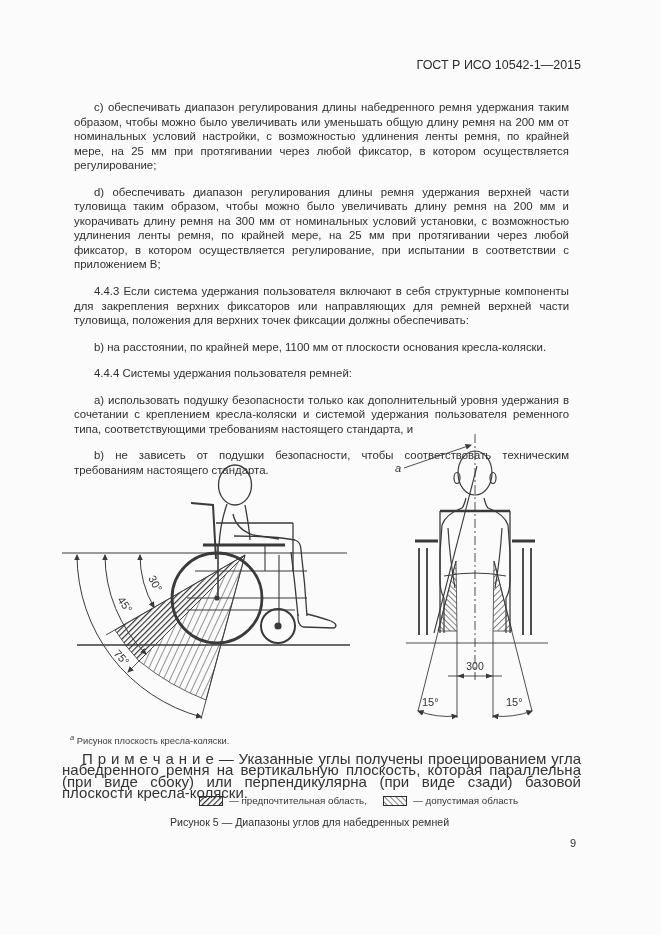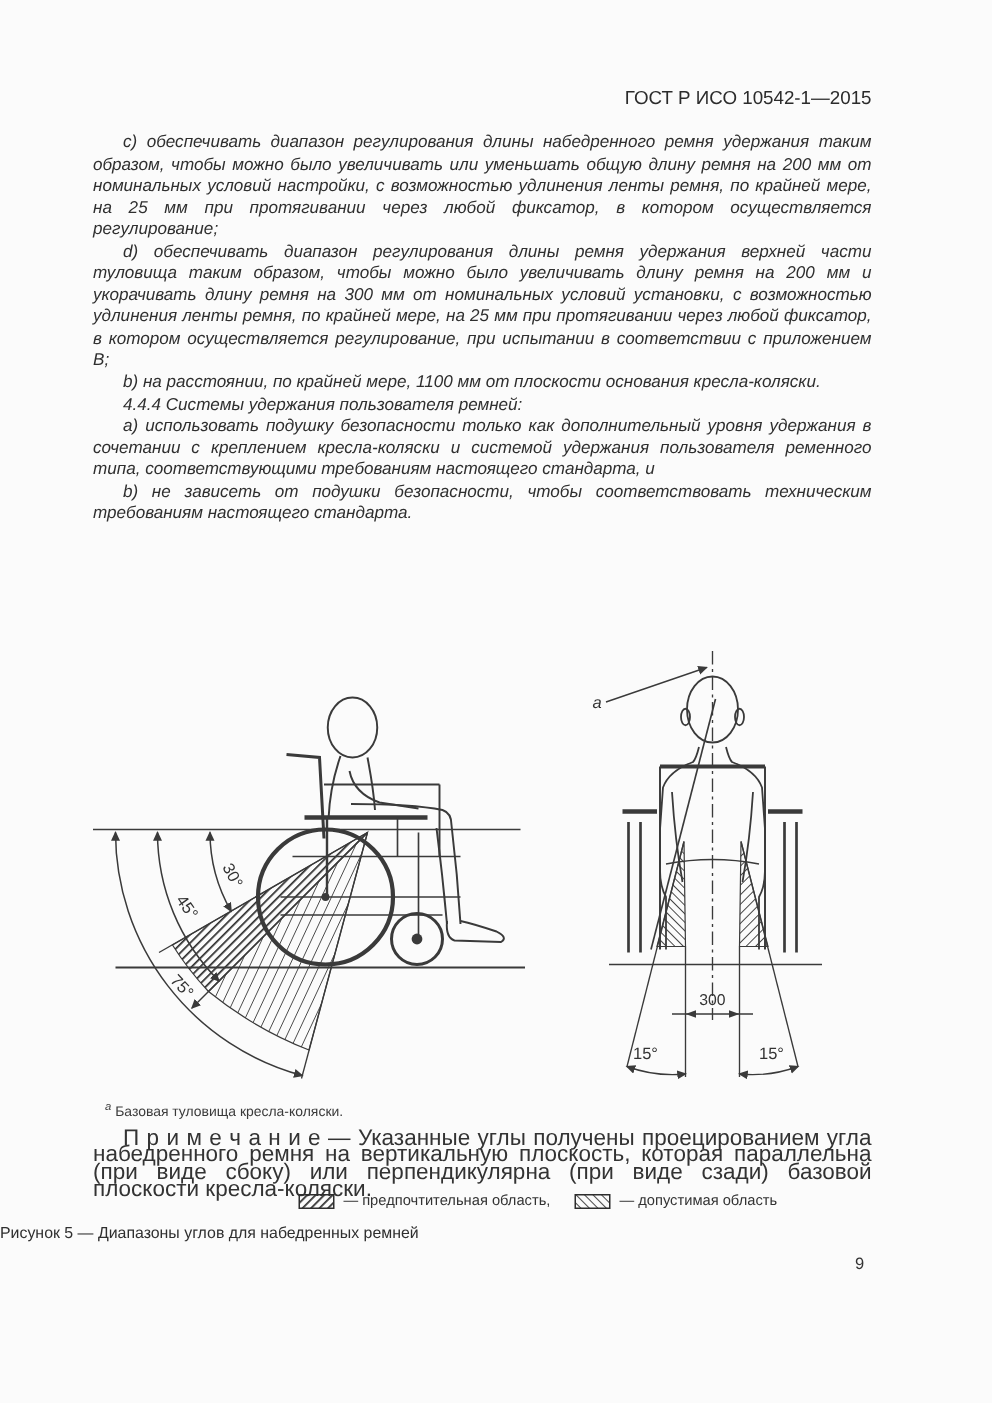--- a/index.html
+++ b/index.html
@@ -10,21 +10,21 @@
     overflow:hidden;
   }
   .page-header{
     position:absolute;top:58px;left:62px;right:80px;
     text-align:right;font-weight:normal;font-size:12.5px;color:#2b2b2b;
   }
   .body-text{
     position:absolute;top:88px;left:62px;width:519px;
     font-size:11.4px;line-height:14.55px;text-align:justify;color:#2f2f2f;
   }
-  .body-text p{margin:0;text-indent:20px;font-style:italic;}
+  .body-text p{margin:12px;text-indent:20px;}
   .figure{position:absolute;top:428px;left:0;width:661px;height:300px;}
   .svg-side{position:absolute;left:55px;top:0;}
   .svg-rear{position:absolute;left:388px;top:0;}
   svg{overflow:visible;}
   .footnote{
     position:absolute;top:733px;left:70px;width:480px;
     font-size:9.3px;color:#3a3a3a;
   }
   .footnote sup{font-style:italic;font-size:7.5px;}
   .note{
@@ -33,36 +33,37 @@
     text-indent:20px;color:#333;
   }
   .legend{
     position:absolute;top:795px;left:0;width:661px;
     display:flex;justify-content:center;align-items:center;gap:6px;
     font-size:9.8px;color:#333;padding-left:28px;
   }
   .legend .swatch{display:inline-block;line-height:0;}
   .caption{
     position:absolute;top:816px;left:0;width:619px;
-    font-size:10.6px;color:#2f2f2f;
+    text-align:center;font-size:10.6px;color:#2f2f2f;
   }
   .page-number{
     position:absolute;top:837px;left:570px;font-size:11px;color:#333;
   }
   .diagram-text{font-family:"Liberation Sans",sans-serif;font-size:11px;fill:#333;}
   .dim-text{font-family:"Liberation Sans",sans-serif;font-size:10.5px;fill:#333;}
 </style>
 </head>
 <body>
 
 <div class="page-header">ГОСТ Р ИСО 10542-1—2015</div>
 
 <div class="body-text">
   <p>c) обеспечивать диапазон регулирования длины набедренного ремня удержания таким образом, чтобы можно было увеличивать или уменьшать общую длину ремня на 200 мм от номинальных условий настройки, с возможностью удлинения ленты ремня, по крайней мере, на 25 мм при протягивании через любой фиксатор, в котором осуществляется регулирование;</p>
   <p>d) обеспечивать диапазон регулирования длины ремня удержания верхней части туловища таким образом, чтобы можно было увеличивать длину ремня на 200 мм и укорачивать длину ремня на 300 мм от номинальных условий установки, с возможностью удлинения ленты ремня, по крайней мере, на 25 мм при протягивании через любой фиксатор, в котором осуществляется регулирование, при испытании в соответствии с приложением B;</p>
+  <p>4.4.3 Если система удержания пользователя включают в себя структурные компоненты для закрепления верхних фиксаторов или направляющих для ремней верхней части туловища, положения для верхних точек фиксации должны обеспечивать:</p>
   <p>b) на расстоянии, по крайней мере, 1100 мм от плоскости основания кресла-коляски.</p>
   <p>4.4.4 Системы удержания пользователя ремней:</p>
   <p>a) использовать подушку безопасности только как дополнительный уровня удержания в сочетании с креплением кресла-коляски и системой удержания пользователя ременного типа, соответствующими требованиям настоящего стандарта, и</p>
   <p>b) не зависеть от подушки безопасности, чтобы соответствовать техническим требованиям настоящего стандарта.</p>
 </div>
 
 <div class="figure">
 
   <svg class="svg-side" width="310" height="300" viewBox="0 0 310 300">
     <defs>
@@ -181,21 +182,21 @@
       <path d="M30,283 Q49,290 69,288" stroke-width="0.9" marker-start="url(#arw)" marker-end="url(#arw)"></path>
       <path d="M105,288 Q125,290 144,283" stroke-width="0.9" marker-start="url(#arw)" marker-end="url(#arw)"></path>
       <text class="diagram-text" x="34" y="278" stroke="none" fill="#333" font-size="10">15°</text>
       <text class="diagram-text" x="118" y="278" stroke="none" fill="#333" font-size="10">15°</text>
     </g>
   </svg>
 </div>
 
 <div class="footnote">
   <sup>a</sup>
-  <span>Базовая туловища кресла-коляски.</span>
+  <span>Рисунок плоскость кресла-коляски.</span>
 </div>
 
 <div class="note">
   <span>П р и м е ч а н и е</span>
   <span>— Указанные углы получены проецированием угла набедренного ремня на вертикальную плоскость, которая параллельна (при виде сбоку) или перпендикулярна (при виде сзади) базовой плоскости кресла-коляски.</span>
 </div>
 
 <div class="legend">
   <span class="swatch">
     <svg width="24" height="10">

